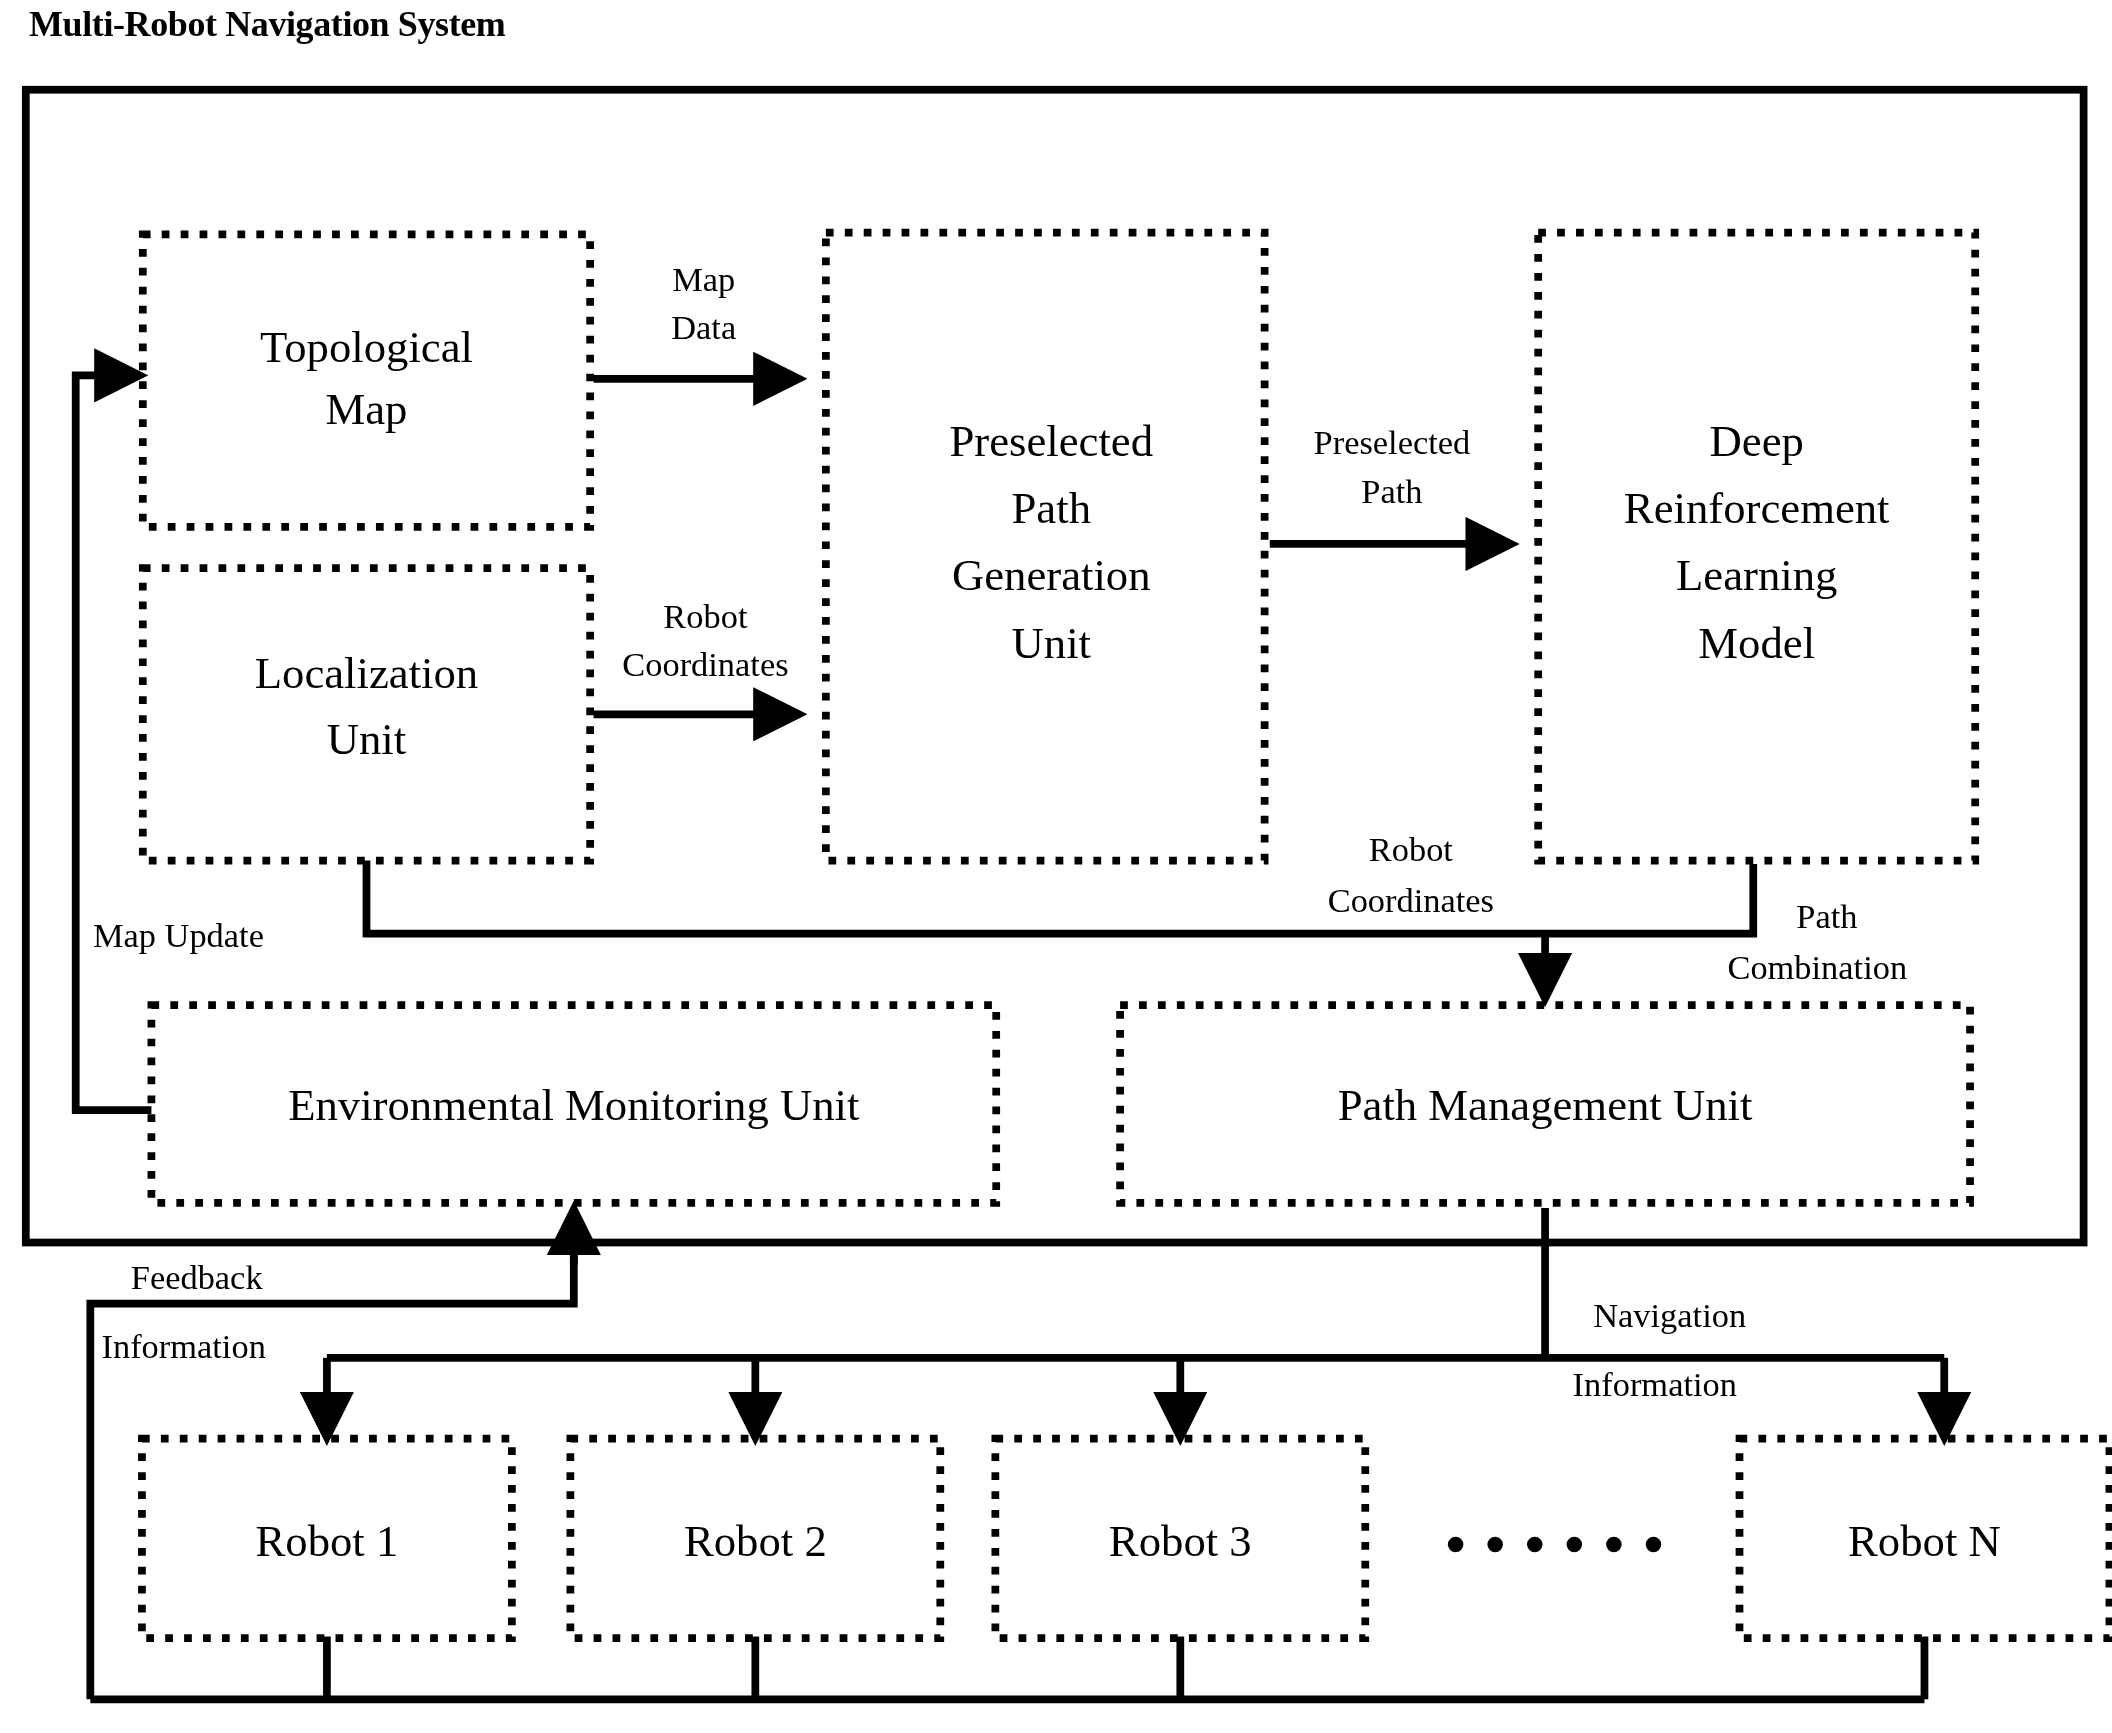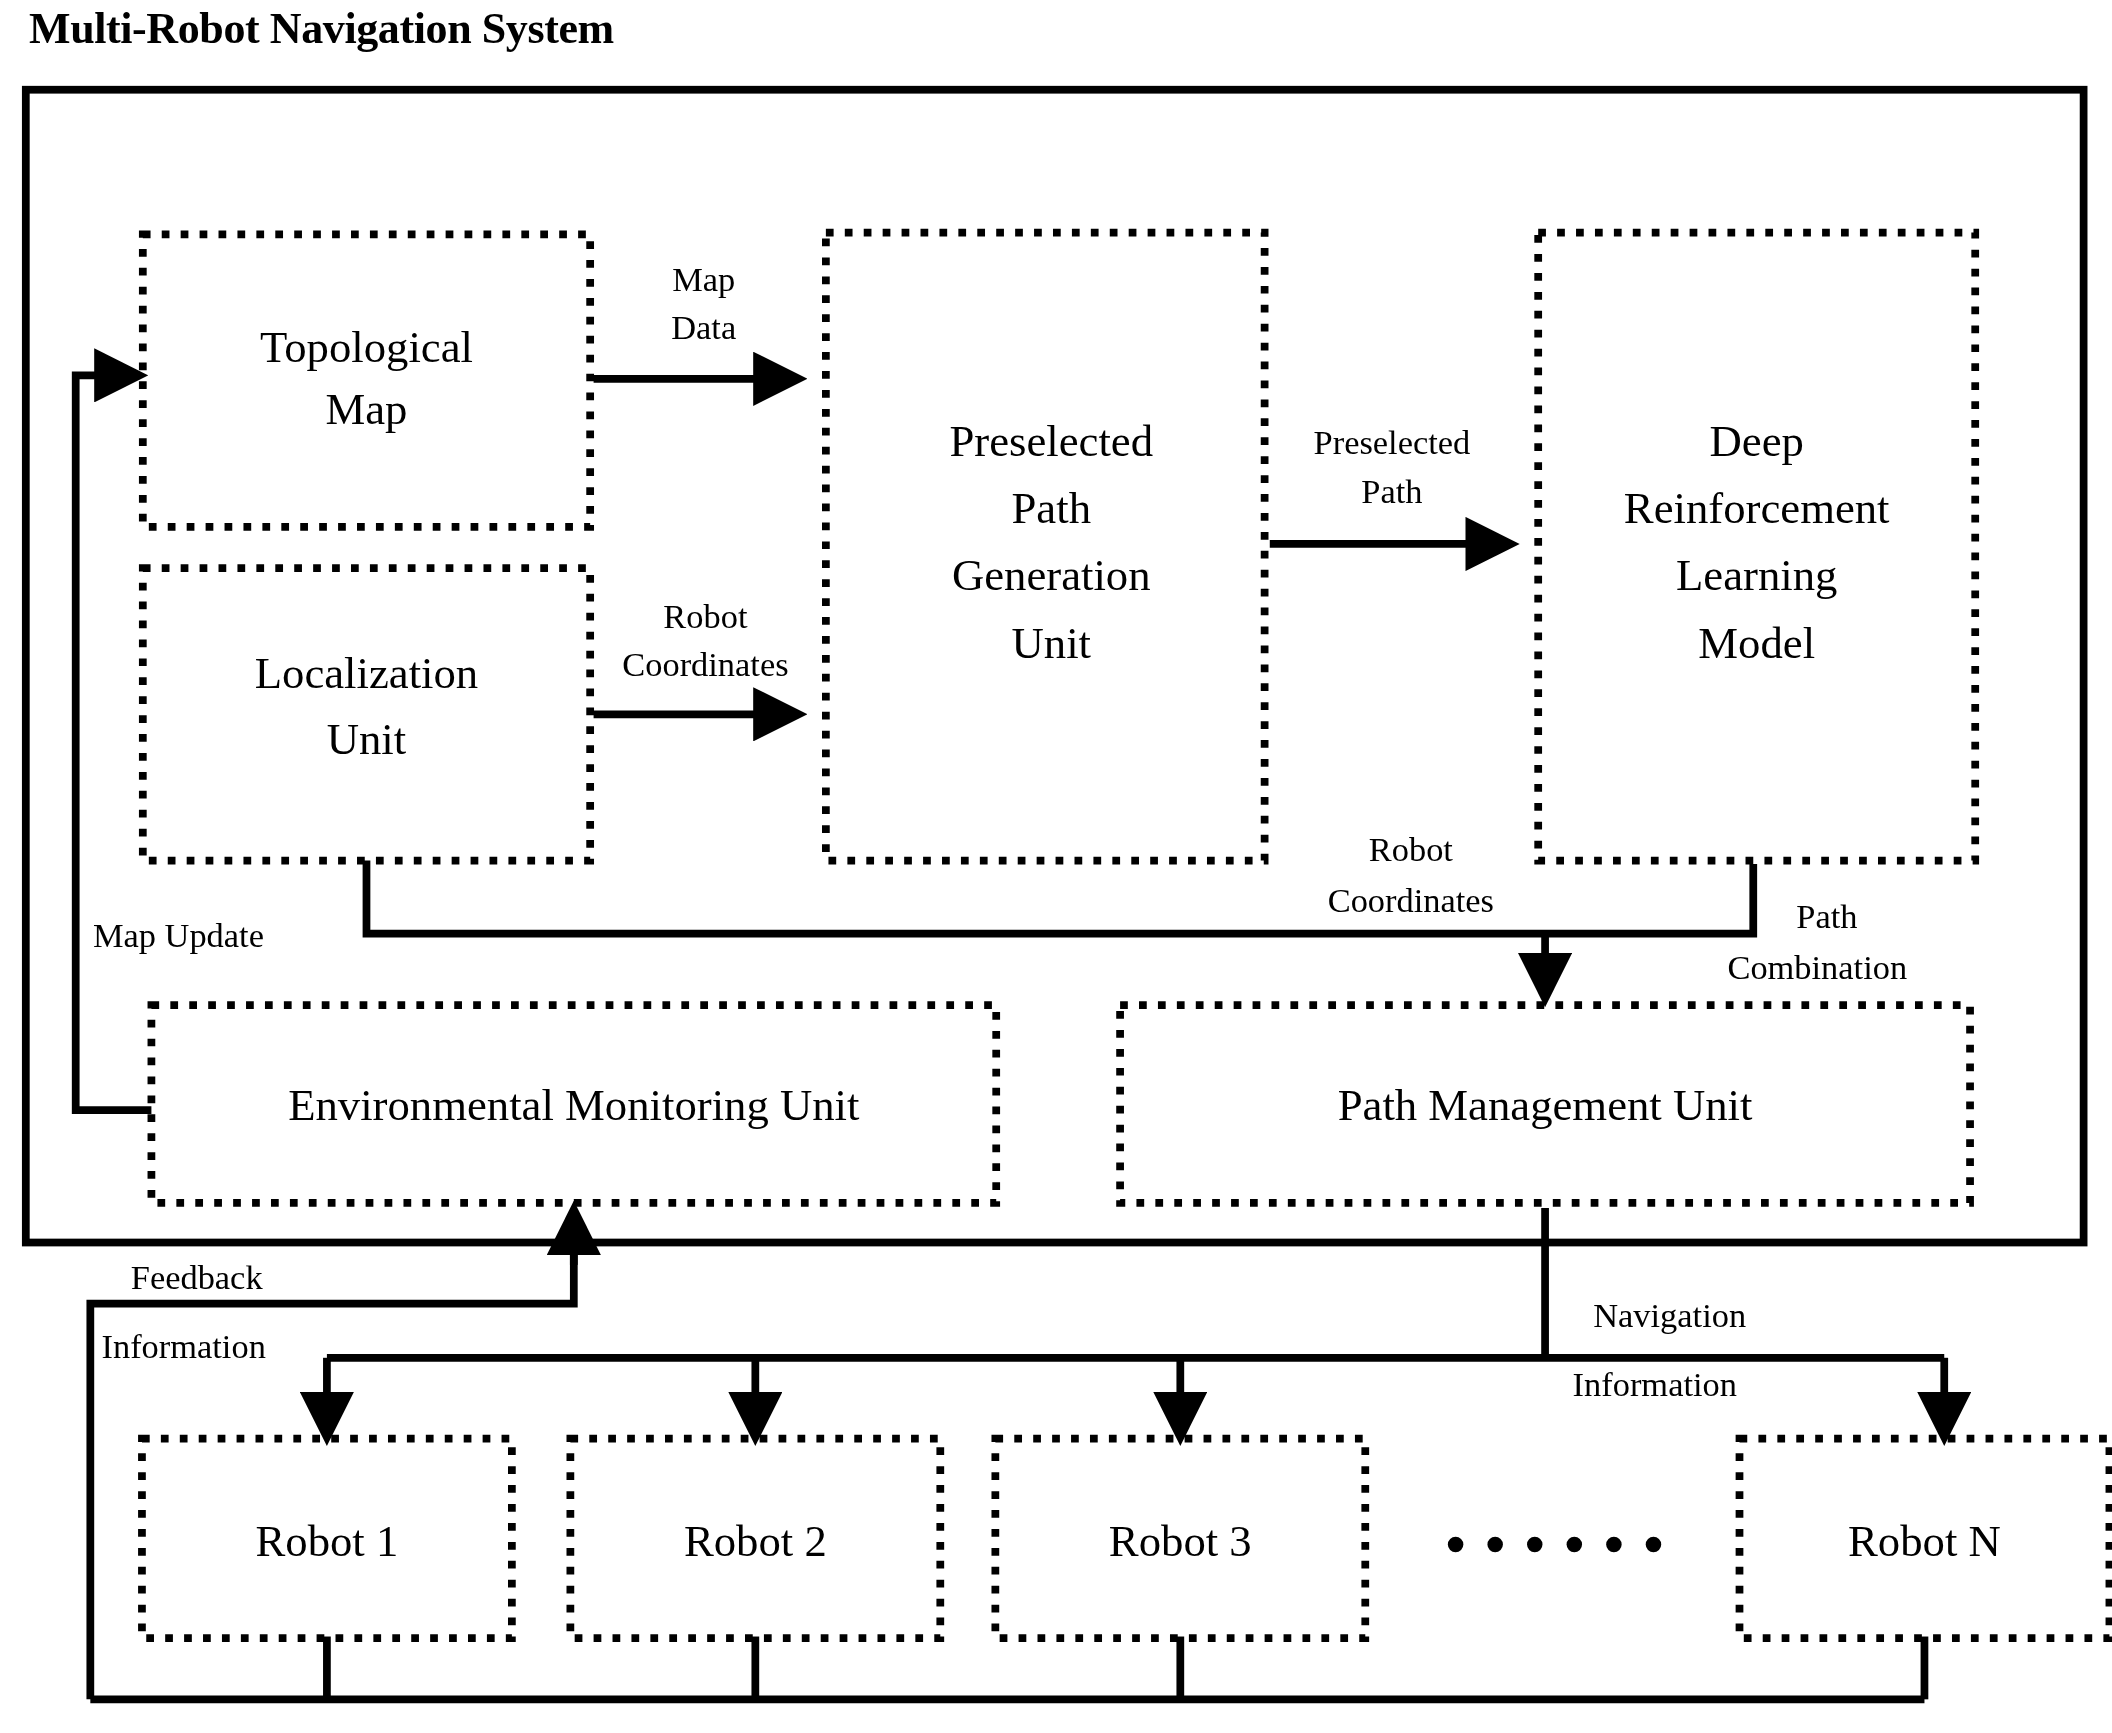--- a/index.html
+++ b/index.html
@@ -1,21 +1,21 @@
 <!DOCTYPE html>
 <html style="font-size:13.8px"><head>
 <meta charset="utf-8">
 <style>
   html,body{margin:0;padding:0;background:#ffffff;}
   body{width:2112px;height:1734px;position:relative;overflow:hidden;
        font-family:"Liberation Serif","DejaVu Serif",serif;color:#000;}
   #page-title{
     position:absolute;left:29px;top:3.4px;
     font-family:"Liberation Serif","DejaVu Serif",serif;
-    font-weight:bold;font-size:44px;letter-spacing:-0.4px;white-space:nowrap;
+    font-weight:bold;font-size:36px;letter-spacing:-0.4px;white-space:nowrap;
   }
   svg#diagram{position:absolute;left:0;top:0;width:2112px;height:1734px;}
   .dotbox{fill:none;stroke:#000;stroke-width:9;
           stroke-dasharray:9 13;stroke-linecap:butt;}
   .solidbox{fill:none;stroke:#000;stroke-width:9;}
   .conn{stroke:#000;stroke-width:9;fill:none;stroke-linecap:butt;}
   .boxlabel{font-family:"Liberation Serif","DejaVu Serif",serif;
             font-size:52px;text-anchor:middle;fill:#000;}
   .edgelabel{font-family:"Liberation Serif","DejaVu Serif",serif;
              font-size:40px;text-anchor:middle;fill:#000;}

